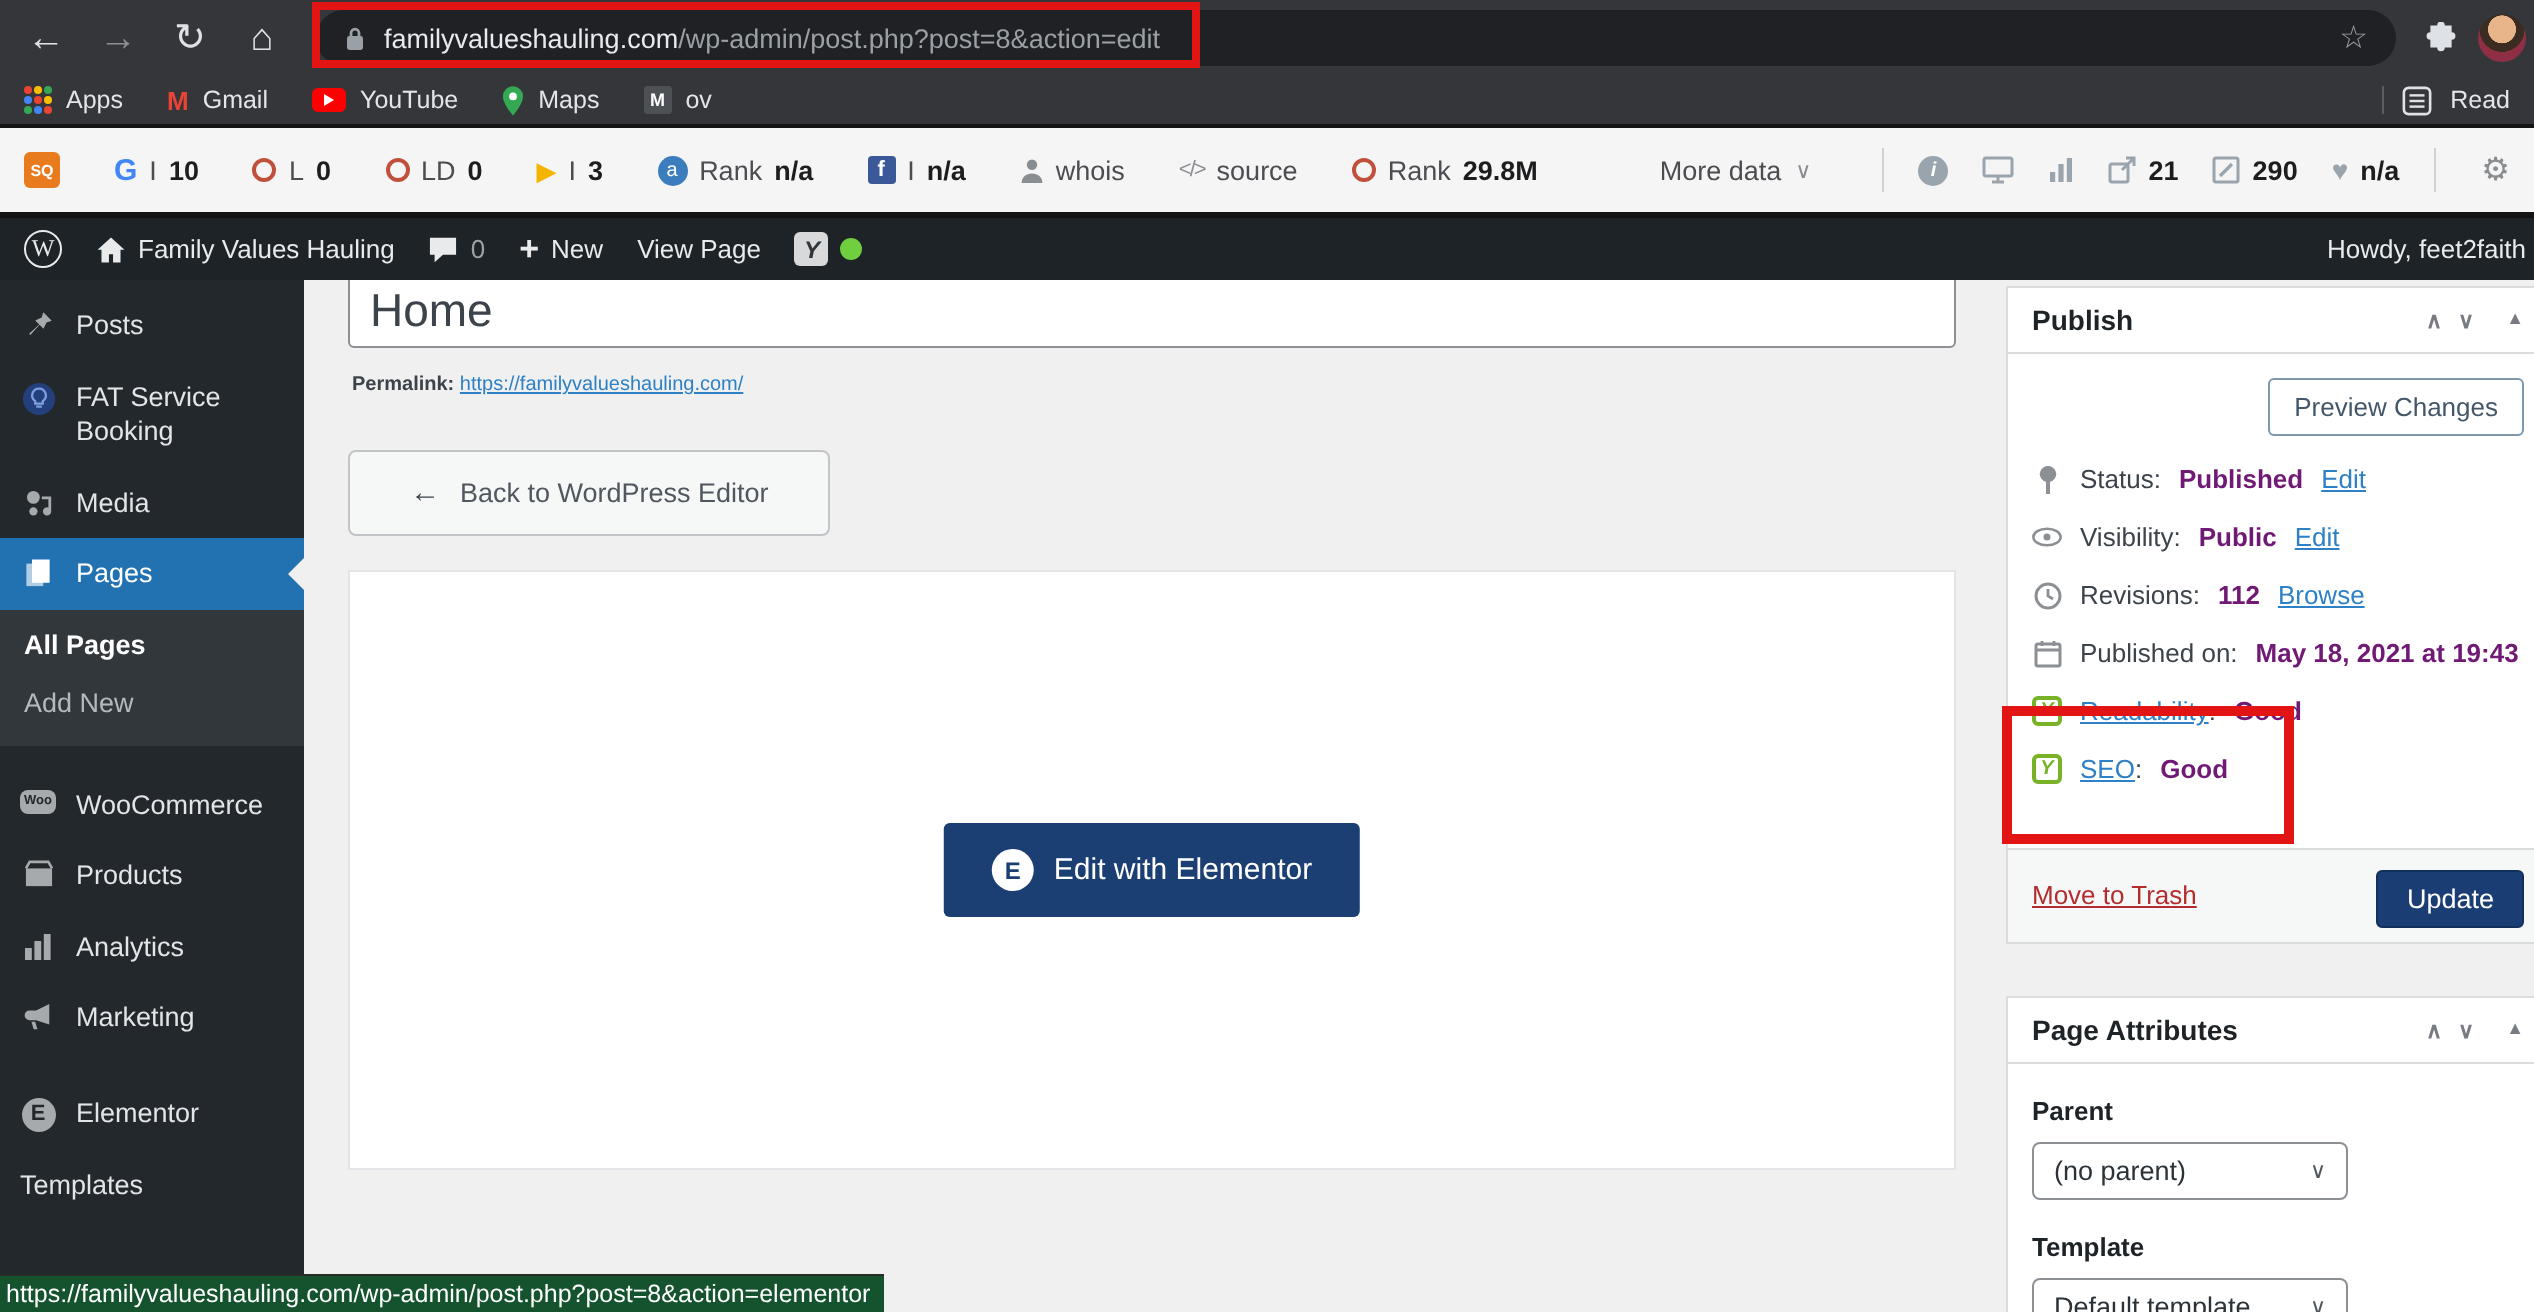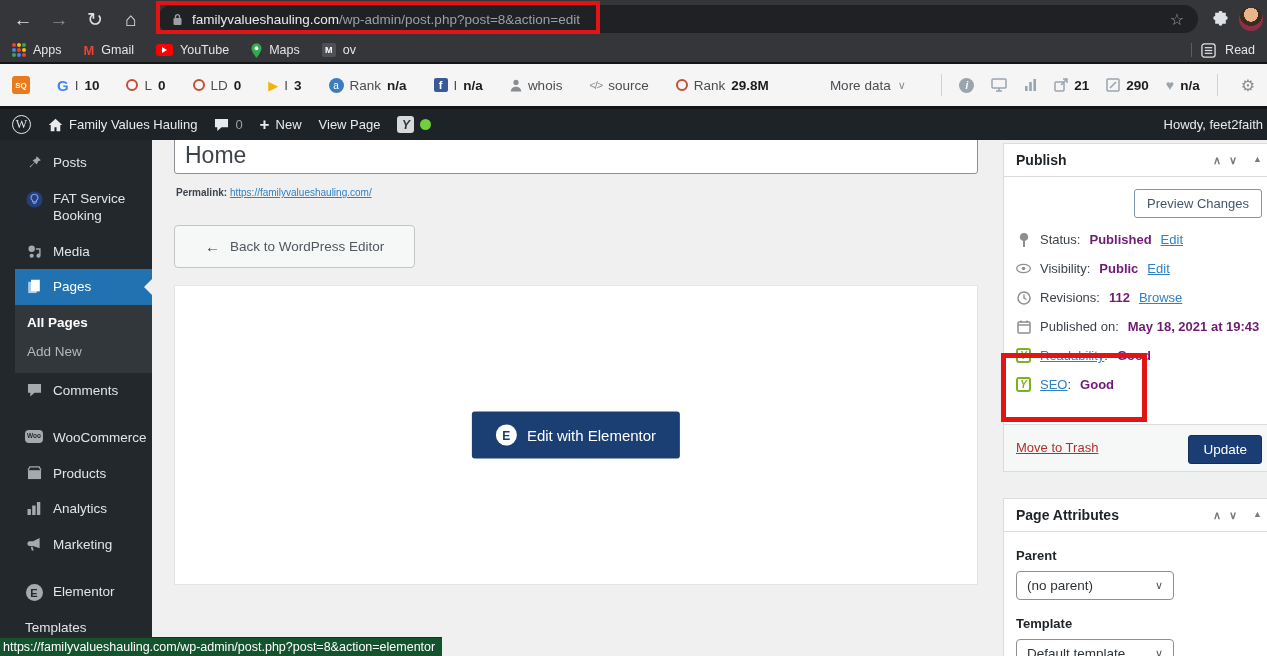--- a/index.html
+++ b/index.html
@@ -66,21 +66,21 @@
     font-family:"Liberation Serif",serif; font-size:12px; display:flex; align-items:center;
     justify-content:center; color:#e9eaec; }
   .ab-count { color:#9ba0a5; }
   .yoast-ab { width:17px; height:17px; background:#d7d9db; border-radius:3px; color:#30353a;
     font-weight:bold; font-size:12px; font-style:italic; display:flex; align-items:center; justify-content:center; }
   .green-dot { width:11px; height:11px; border-radius:50%; background:#6fcf3f; }
   .howdy { margin-left:auto; margin-right:-8px; white-space:nowrap; }
 
   
   #workspace { position:absolute; top:140px; left:0; right:0; bottom:0; display:flex; }
-  #sidebar { width:152px; flex-shrink:0; background:#23282d; color:#e2e4e7; font-size:13.5px; padding-top:5px;padding-left:15px; }
+  #sidebar { width:152px; flex-shrink:0; background:#23282d; color:#e2e4e7; font-size:13.5px; padding-top:5px; }
   .menu-item { display:flex; align-items:flex-start; gap:10px; padding:9px 10px; cursor:pointer; line-height:1.3; }
   .menu-ico { width:18px; flex-shrink:0; display:flex; justify-content:center; margin-top:1px; }
   .mi-active { background:#2271b1; color:#fff; position:relative; }
   .mi-active::after { content:""; position:absolute; right:0; top:50%; transform:translateY(-50%);
     border:8px solid transparent; border-right-color:#f0f0f1; }
   .submenu { background:#32373c; padding:3px 0 7px; }
   .submenu-item { padding:7px 12px; color:#b4b9be; cursor:pointer; }
   .submenu-current { color:#fff; font-weight:bold; }
   .gap-before { margin-top:12px; }
   .el-circle { width:17px; height:17px; border-radius:50%; background:#a7aaad; color:#23282d;
@@ -390,28 +390,20 @@
             <rect x="0.8" y="3" width="9" height="12" fill="#fff" opacity="0.65"></rect>
             <rect x="3.8" y="0.8" width="9.4" height="12.4" fill="#fff"></rect>
           </svg>
       </span>
       <span>Pages</span>
     </div>
     <div class="submenu">
       <div class="submenu-item submenu-current">All Pages</div>
       <div class="submenu-item">Add New</div>
     </div>
-    <div class="menu-item">
-      <span class="menu-ico">
-        <svg width="15" height="14" viewBox="0 0 16 15">
-            <path d="M1 1h14v9.5H8l-4.5 4v-4H1z" fill="#a7aaad"></path>
-          </svg>
-      </span>
-      <span>Comments</span>
-    </div>
     <div class="menu-item gap-before">
       <span class="menu-ico">
         <span class="woo-bubble">Woo</span>
       </span>
       <span>WooCommerce</span>
     </div>
     <div class="menu-item">
       <span class="menu-ico">
         <svg width="15" height="14" viewBox="0 0 16 15">
             <path d="M1 4.5h14V14H1z" fill="#a7aaad"></path>

